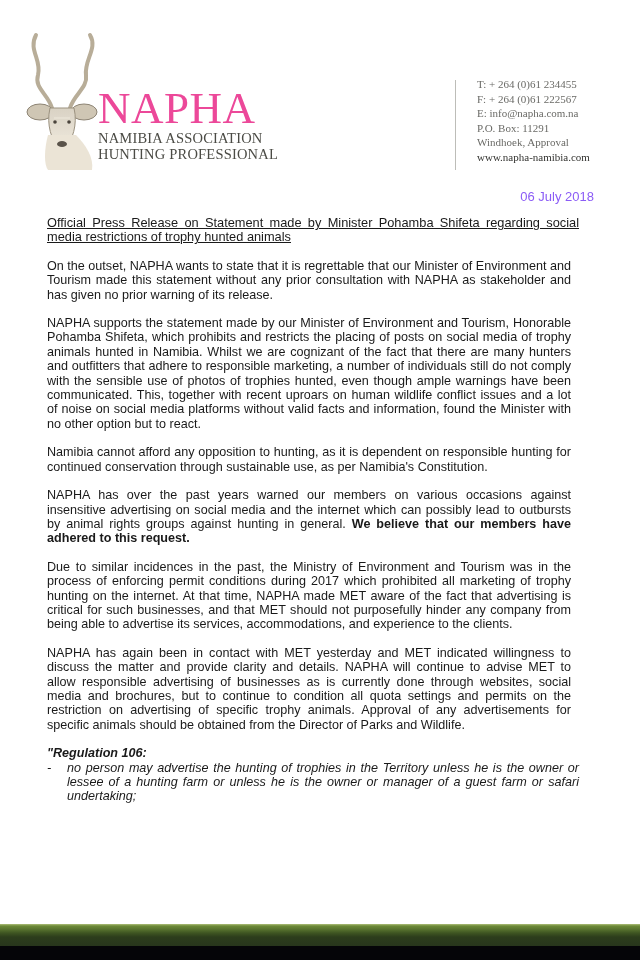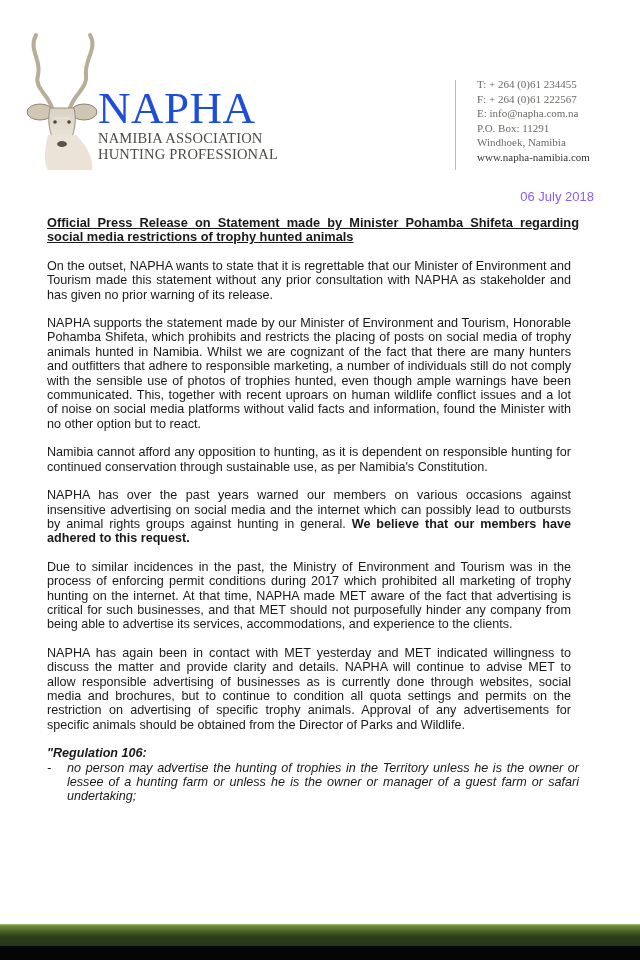--- a/index.html
+++ b/index.html
@@ -3,36 +3,36 @@
   <meta charset="utf-8">
   <style>
     html, body { margin: 0; padding: 0; }
     body {
       width: 640px; height: 960px; background: #ffffff; position: relative; overflow: hidden;
       font-family: "Liberation Sans", sans-serif; color: #1a1a1a;
     }
     .logo-art { position: absolute; left: 14px; top: 30px; width: 86px; height: 140px; }
     .brand-name {
       position: absolute; left: 98px; top: 86px;
-      font-family: "Liberation Serif", serif; font-size: 45px; color: #1d4ed8; letter-spacing: 0.5px; line-height: 1;
+      font-family: "Liberation Serif", serif; font-size: 45px; color: #ec4899; letter-spacing: 0.5px; line-height: 1;
     }
     .brand-sub {
       position: absolute; left: 98px; top: 130px;
       font-family: "Liberation Serif", serif; font-size: 14.5px; color: #4b4b45; line-height: 16px; letter-spacing: 0.2px;
     }
     .divider { position: absolute; left: 455px; top: 80px; width: 1px; height: 90px; background: #bdbdb8; }
     .contact {
       position: absolute; left: 477px; top: 77px;
       font-family: "Liberation Serif", serif; font-size: 11px; color: #6a6a66; line-height: 14.5px;
     }
     .contact .web { font-weight: normal; color: #333330; }
     .date { position: absolute; right: 46px; top: 189px; font-size: 13px; color: #8b5cf6; }
     .doc-body { position: absolute; left: 47px; top: 216px; width: 532px; font-size: 12.6px; line-height: 14.4px; }
     .title {
-      font-weight: bold; text-decoration: underline; text-align: justify; margin: 0 0 14px 0; font-size: 12.8px;
+      font-weight: normal; text-decoration: underline; text-align: justify; margin: 0 0 14px 0; font-size: 12.8px;
     }
     .para { text-align: justify; margin: 0 8px 14px 0; }
     .para b { font-weight: bold; }
     .reg-title { font-weight: bold; font-style: italic; margin: 0; }
     .reg-item { display: flex; font-style: italic; margin: 0; }
     .reg-item .bullet { width: 20px; flex: none; }
     .reg-item .text { flex: 1; text-align: justify; }
     .footer-bar {
       position: absolute; left: 0; top: 924px; width: 640px; height: 22px;
       background: linear-gradient(to bottom, #aebf7a 0px, #6d8a38 2px, #5a7530 5px, #3e5522 9px, #2c3d1c 13px, #28361c 22px);
@@ -74,21 +74,21 @@
   <div>HUNTING PROFESSIONAL</div>
 </div>
 
 <div class="divider"></div>
 
 <div class="contact">
   <div>T: + 264 (0)61 234455</div>
   <div>F: + 264 (0)61 222567</div>
   <div>E: info@napha.com.na</div>
   <div>P.O. Box: 11291</div>
-  <div>Windhoek, Namibia</div>
+  <div>Windhoek, Approval</div>
   <div class="web">www.napha-namibia.com</div>
 </div>
 
 <div class="date">06 July 2018</div>
 
 <div class="doc-body">
   <p class="title">Official Press Release on Statement made by Minister Pohamba Shifeta regarding social media restrictions of trophy hunted animals</p>
   <p class="para">On the outset, NAPHA wants to state that it is regrettable that our Minister of Environment and Tourism made this statement without any prior consultation with NAPHA as stakeholder and has given no prior warning of its release.</p>
   <p class="para">NAPHA supports the statement made by our Minister of Environment and Tourism, Honorable Pohamba Shifeta, which prohibits and restricts the placing of posts on social media of trophy animals hunted in Namibia. Whilst we are cognizant of the fact that there are many hunters and outfitters that adhere to responsible marketing, a number of individuals still do not comply with the sensible use of photos of trophies hunted, even though ample warnings have been communicated. This, together with recent uproars on human wildlife conflict issues and a lot of noise on social media platforms without valid facts and information, found the Minister with no other option but to react.</p>
   <p class="para">Namibia cannot afford any opposition to hunting, as it is dependent on responsible hunting for continued conservation through sustainable use, as per Namibia's Constitution.</p>

